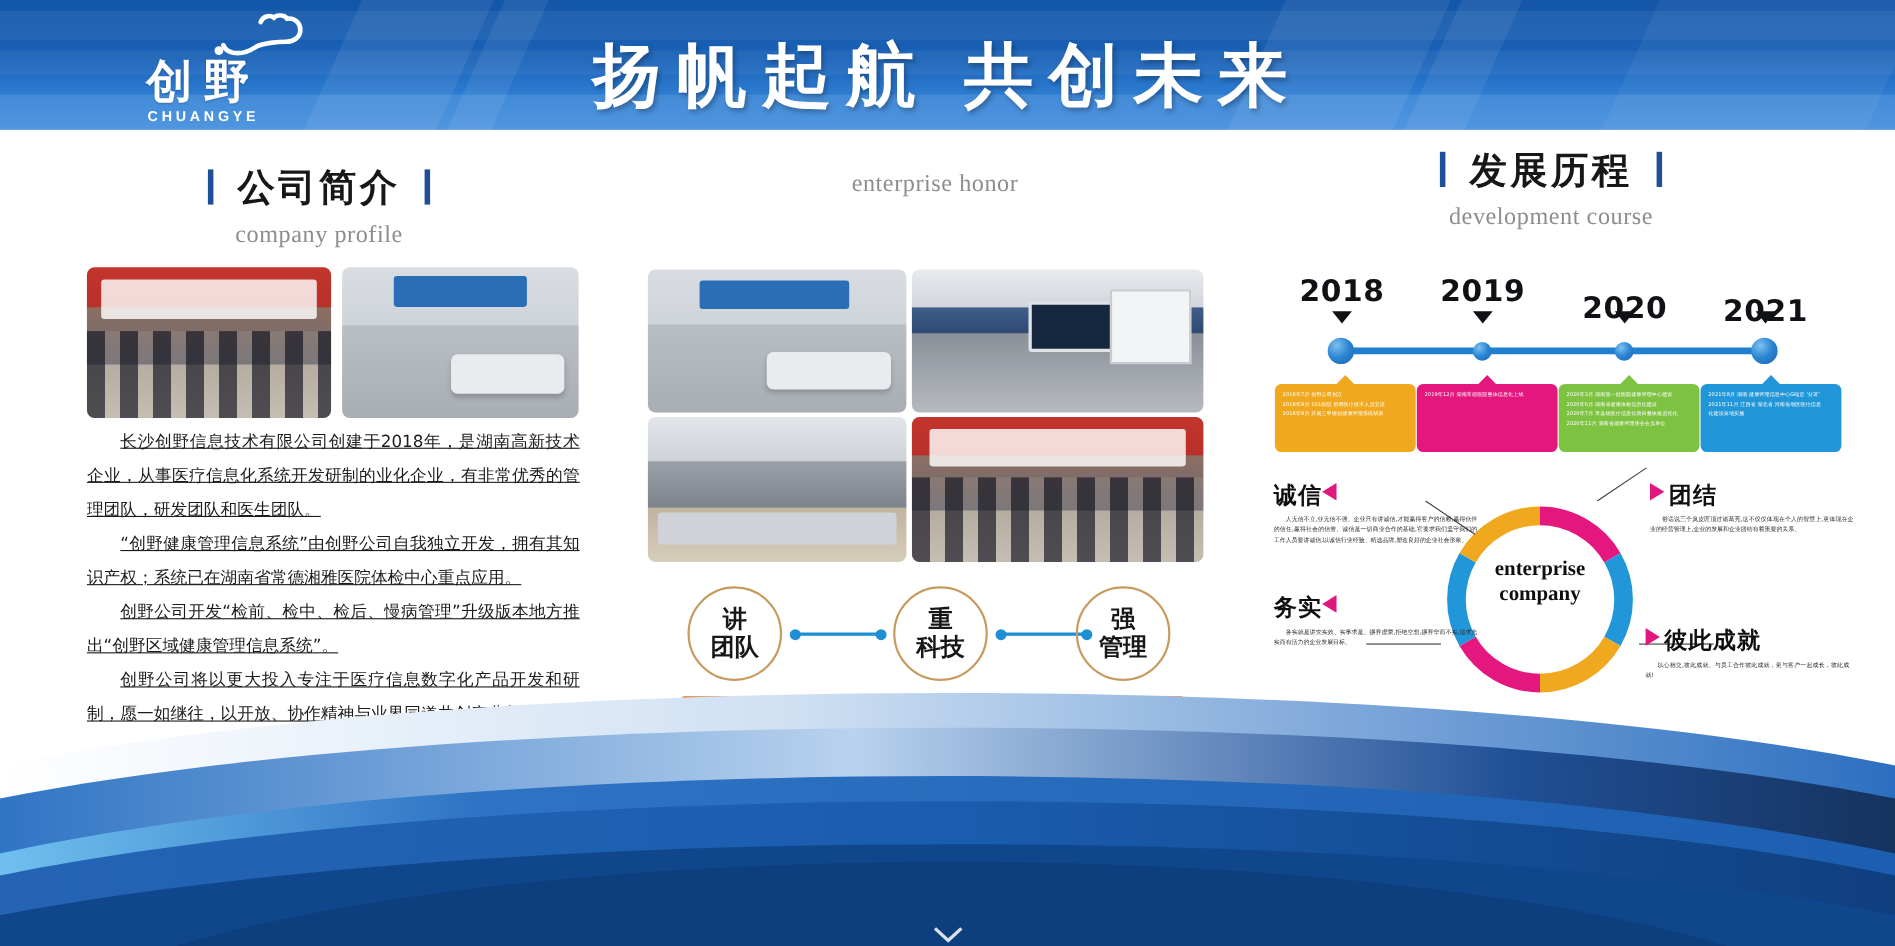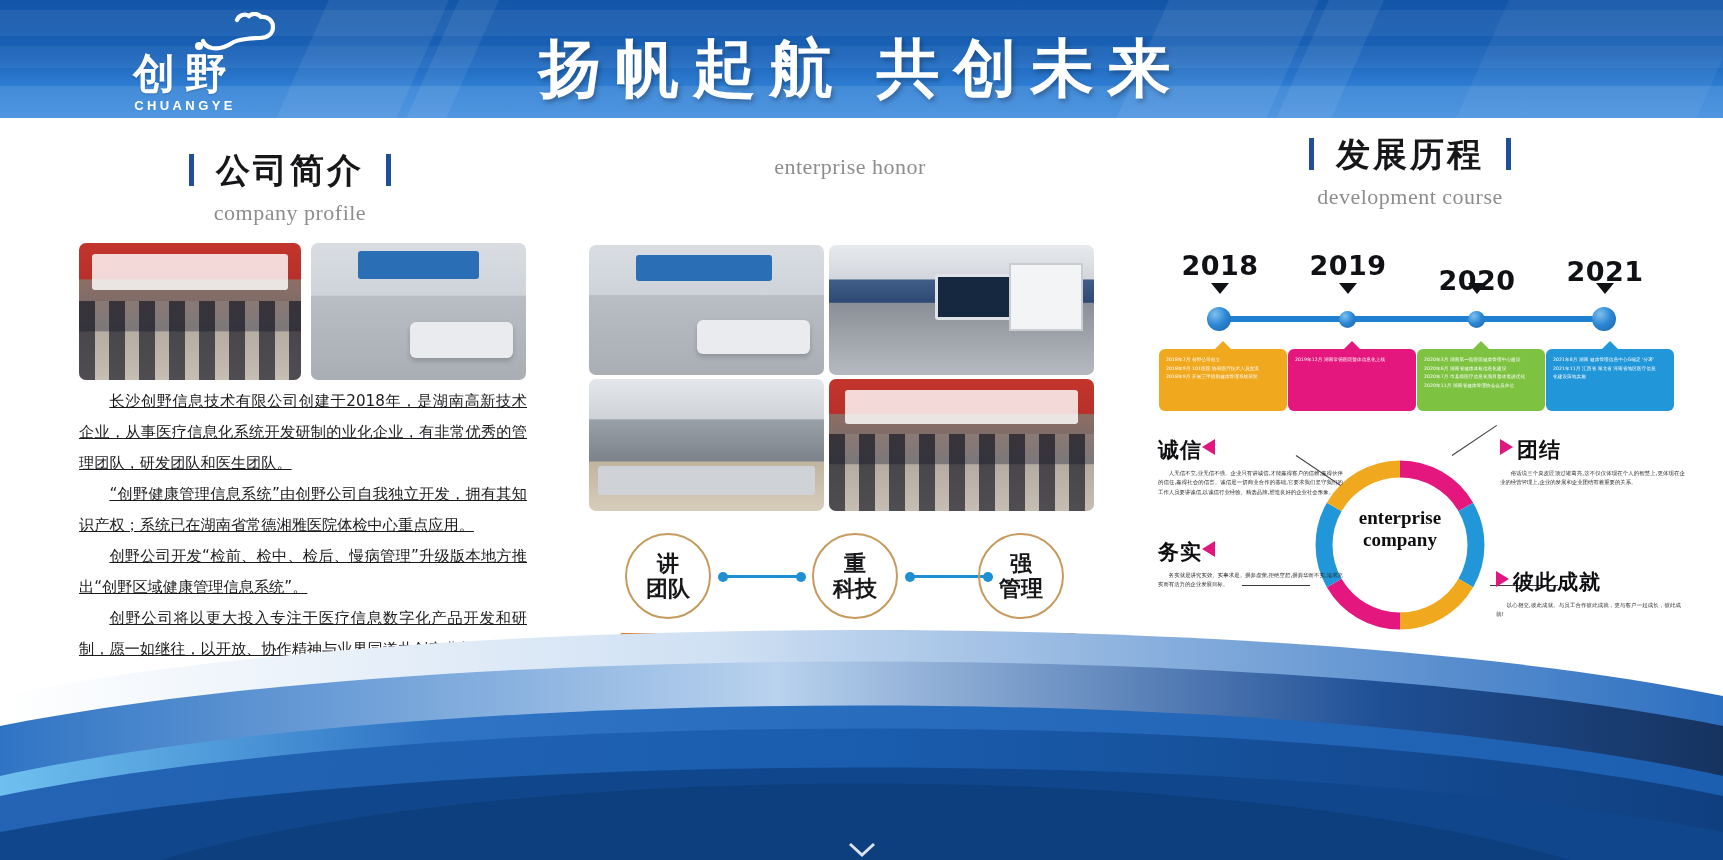--- a/index.html
+++ b/index.html
@@ -319,21 +319,21 @@
 <div class="tl-dot" style="left:1207px; top:307px; width:24px; height:24px;"></div>
 
 <div class="tl-year" style="left:1288px; top:250px; width:120px;">2019</div>
 <div class="tl-caret" style="left:1339px; top:283px;"></div>
 <div class="tl-dot" style="left:1339px; top:311px; width:17px; height:17px;"></div>
 
 <div class="tl-year" style="left:1417px; top:250px; width:120px;margin-top:15px;">2020</div>
 <div class="tl-caret" style="left:1468px; top:283px;"></div>
 <div class="tl-dot" style="left:1468px; top:311px; width:17px; height:17px;"></div>
 
-<div class="tl-year" style="left:1545px; top:256px; width:120px;">2021</div>
+<div class="tl-year" style="left:1545px; top:268px; width:120px;">2021</div>
 <div class="tl-caret" style="left:1596px; top:283px;"></div>
 <div class="tl-dot" style="left:1592px; top:307px; width:24px; height:24px;"></div>
 
 <div class="tl-box" style="left:1159px; top:349px; background:#f0a81e;">
   <div class="notch" style="border-bottom:8px solid #f0a81e;"></div>
   <div>2018年7月 创野公司创立</div>
   <div>2018年9月 101医院 协同医疗技术人员交流</div>
   <div>2018年9月 开展三甲级别健康管理系统研发</div>
 </div>
 

